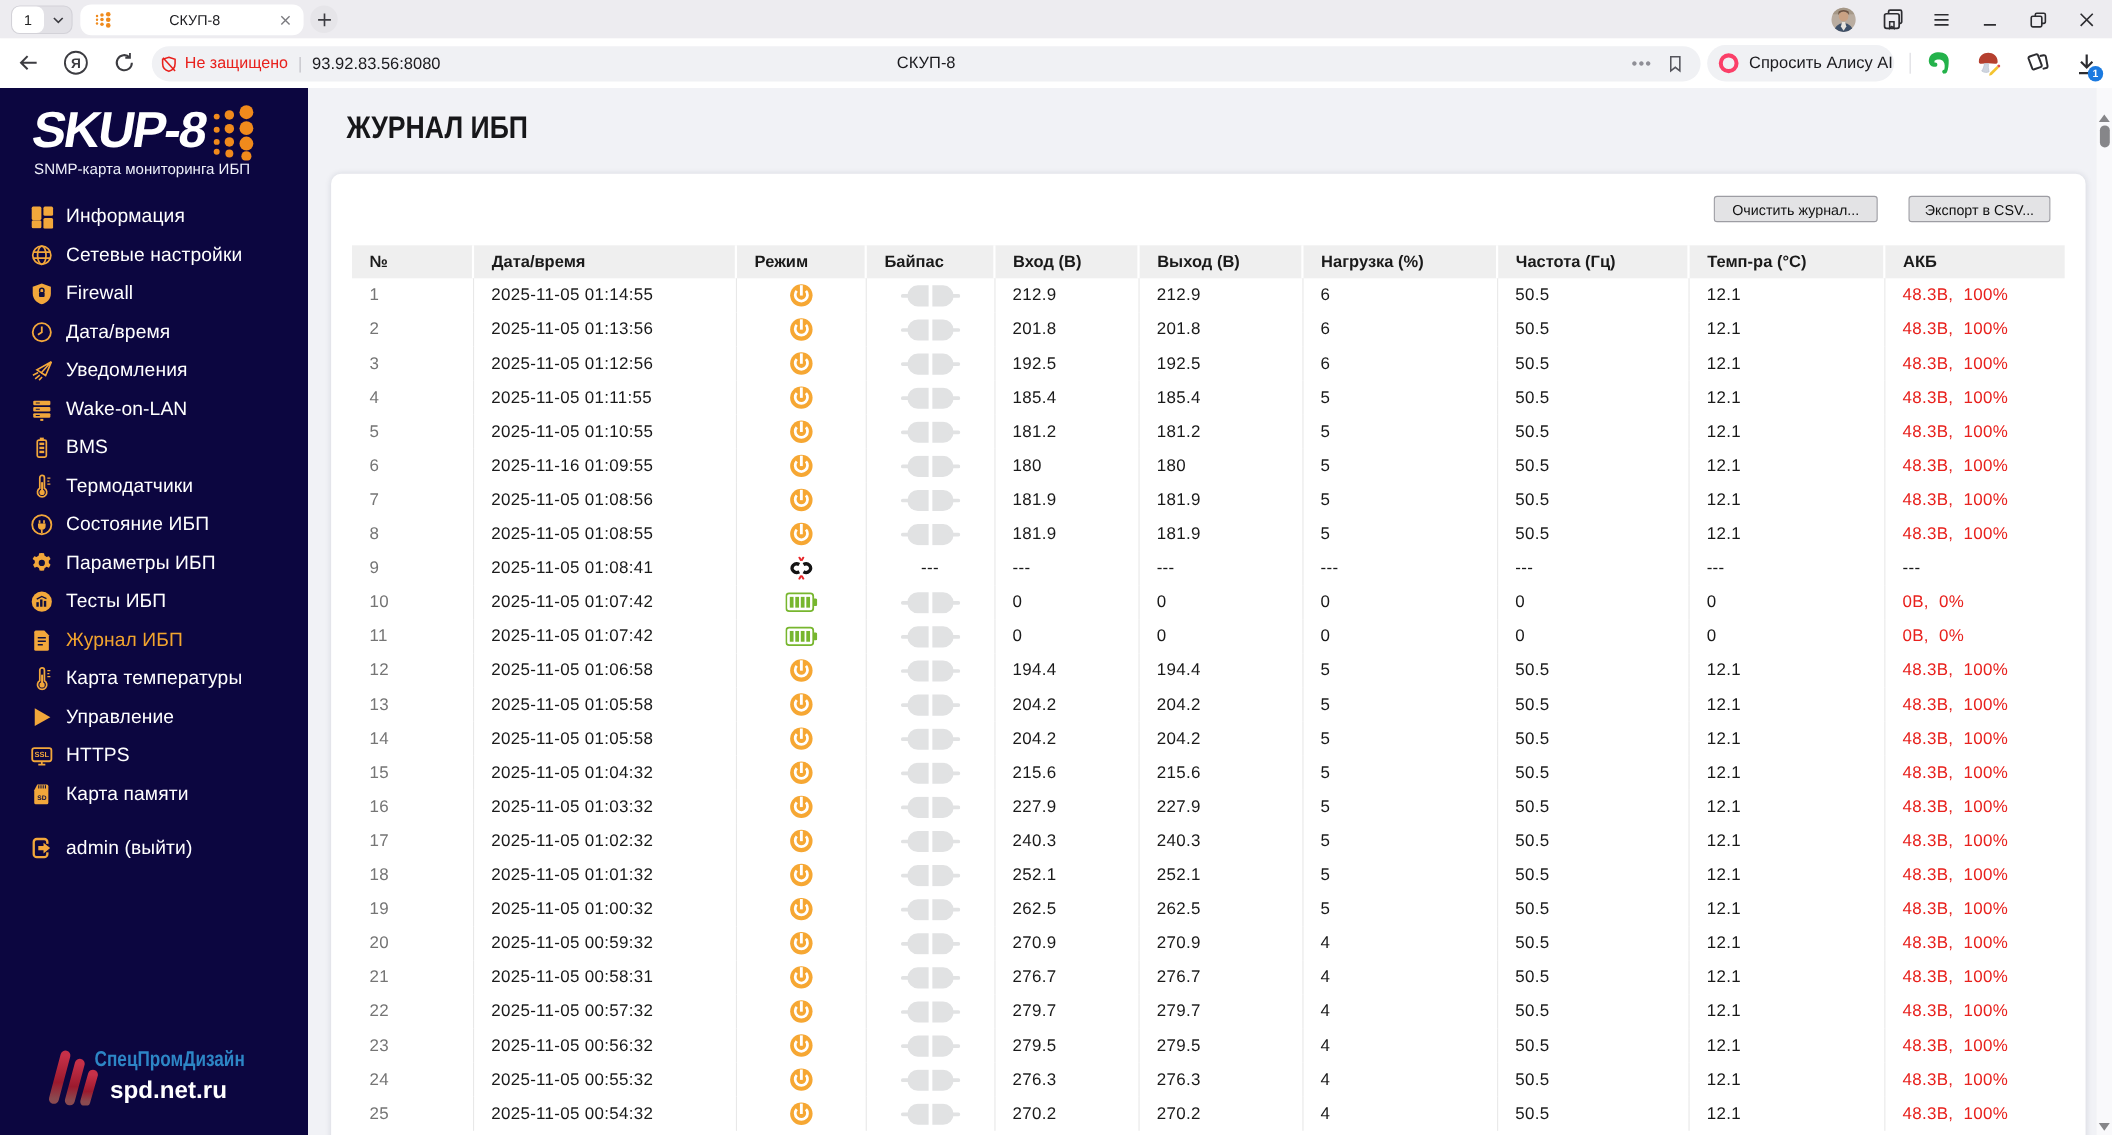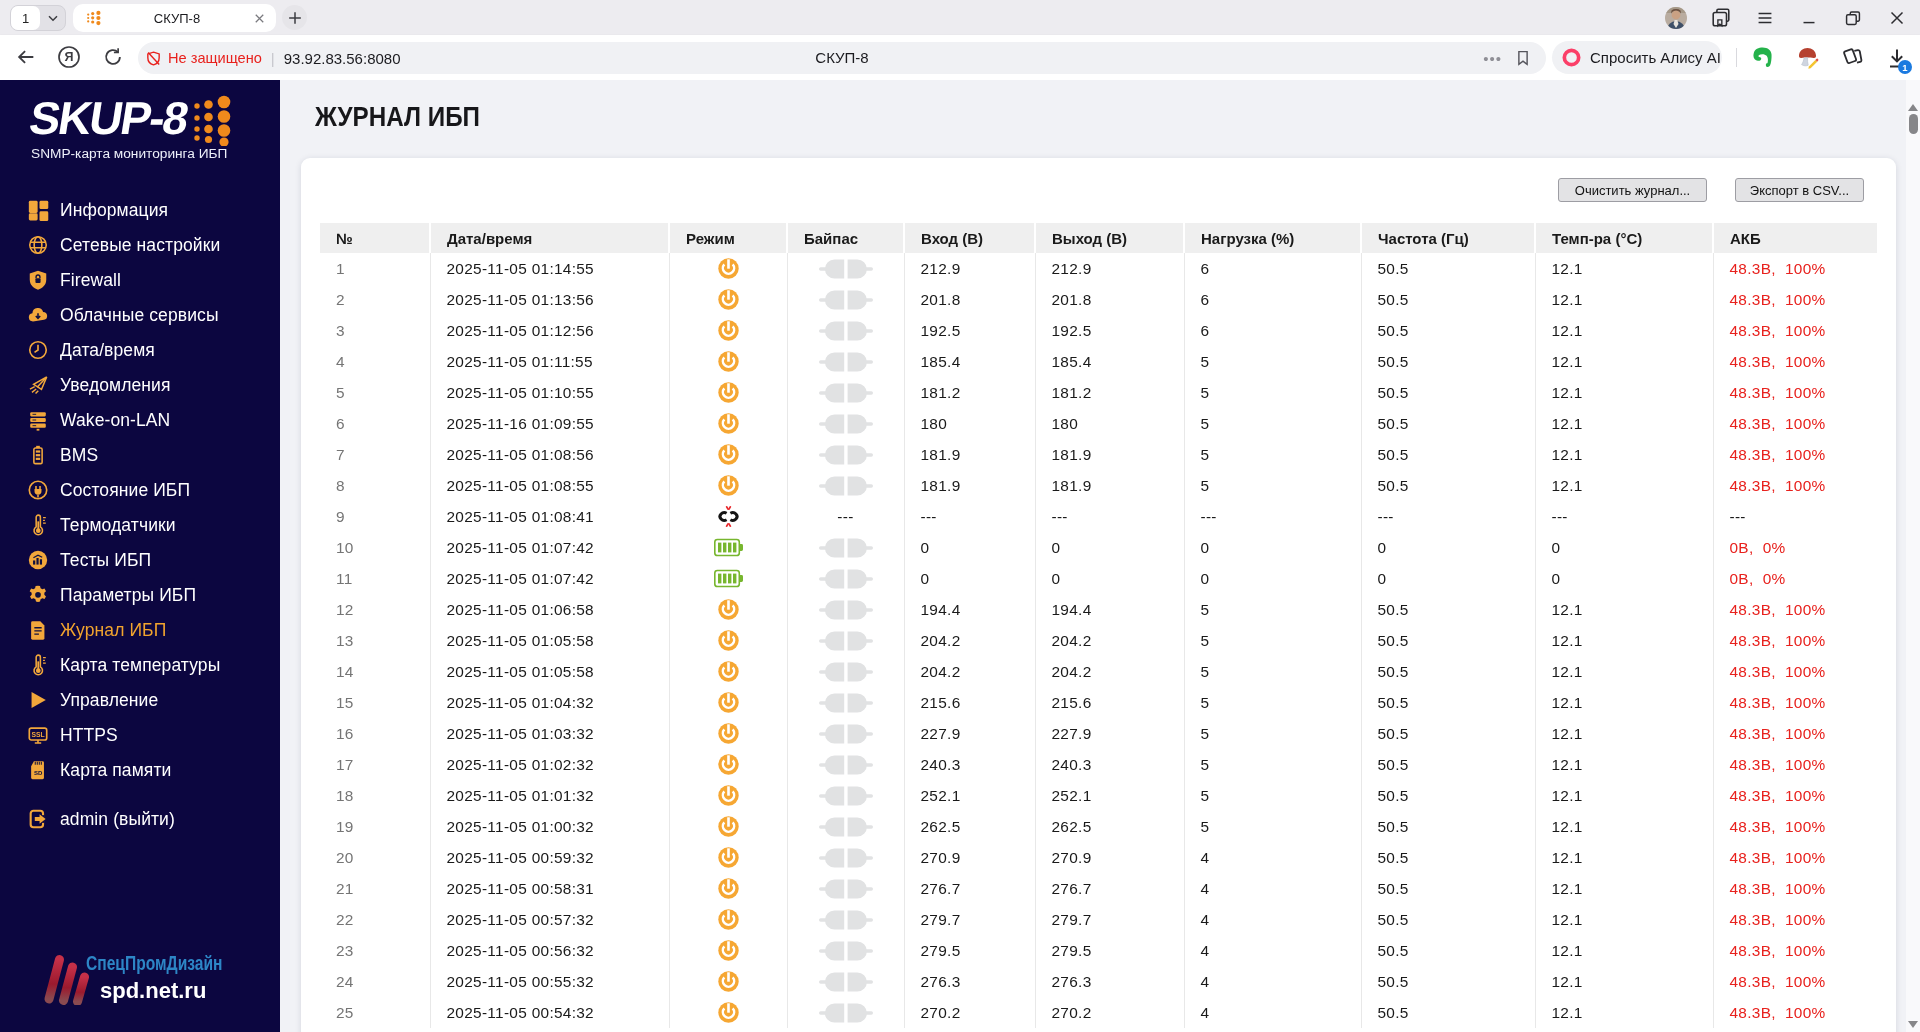--- a/index.html
+++ b/index.html
@@ -30,21 +30,21 @@
 .ext{position:absolute;top:10px;width:25px;height:25px;display:flex;align-items:center;justify-content:center}
 #dlbadge{position:absolute;left:1898px;top:60px;width:14px;height:14px;border-radius:7px;background:#1b7ae0;color:#fff;font-size:9.5px;display:flex;align-items:center;justify-content:center;font-weight:bold}
 
 #page{position:absolute;left:0;top:80px;width:1920px;height:952px;background:#f1f2f6}
 #sidebar{position:absolute;left:0;top:0;width:280px;height:952px;background:#0c0640}
 #logo{position:absolute;left:30px;top:11px;color:#fff}
 #logotxt{display:inline-block;font-size:46px;font-weight:bold;letter-spacing:-2px;transform:skewX(-9deg)}
 #logosub{position:absolute;left:31px;top:66px;font-size:13.7px;color:#eef0fa;white-space:nowrap}
 #dots{position:absolute;left:189px;top:14px}
 #menu{position:absolute;left:0;top:106px;width:280px}
-.mi{height:35px;display:flex;align-items:flex-end}
+.mi{height:35px;display:flex;align-items:flex-start}
 .mic{width:24px;margin-left:26px;display:flex;justify-content:center}
 .ml{margin-left:10px;color:#fff;font-size:17.5px;letter-spacing:.1px}
 .mi.active .ml{color:#f2a42e}
 .admin{margin-top:14px}
 #spd{position:absolute;left:38px;top:873px;width:220px}
 #spdtxt1{position:absolute;left:48px;top:-1px;font-size:19.5px;font-weight:bold;color:#2d86c6;white-space:nowrap;transform:scaleX(.8);transform-origin:left center}
 #spdtxt2{position:absolute;left:62px;top:25px;font-size:22px;font-weight:bold;color:#fff;white-space:nowrap}
 
 #sb{position:absolute;left:1906px;top:0;width:14px;height:952px;background:#f9f9fb}
 #sbthumb{position:absolute;left:2.5px;top:34px;width:9px;height:20px;border-radius:4.5px;background:#868689}
@@ -278,29 +278,20 @@
               <path d="M12 2 L21 5 V11.5 C21 17.5 17 21 12 22.5 C7 21 3 17.5 3 11.5 V5 Z" fill="#f2a73b"></path>
               <rect x="9.2" y="10.2" width="5.6" height="5" rx="1" fill="#10103f"></rect>
               <path d="M9.9 10.2 v-1.6 a2.1 2.1 0 0 1 4.2 0 v1.6" fill="none" stroke="#10103f" stroke-width="1.5"></path>
             </svg>
           </span>
           <span class="ml">Firewall</span>
         </div>
 <div class="mi">
           <span class="mic">
             <svg width="22" height="22" viewBox="0 0 24 24">
-              <path d="M6.5 19 a4.5 4.5 0 0 1 -0.6 -8.96 A6 6 0 0 1 17.6 8.6 a4.4 4.4 0 0 1 0.9 8.7 z" fill="#f2a73b"></path>
-              <path d="M12 10 v5 M9.6 13 l2.4 2.6 2.4-2.6" stroke="#10103f" stroke-width="1.7" fill="none"></path>
-            </svg>
-          </span>
-          <span class="ml">Облачные сервисы</span>
-        </div>
-<div class="mi">
-          <span class="mic">
-            <svg width="22" height="22" viewBox="0 0 24 24">
               <circle cx="12" cy="12" r="9" fill="none" stroke="#f2a73b" stroke-width="1.8"></circle>
               <path d="M12 6.4 V12 L8.2 14.6" fill="none" stroke="#f2a73b" stroke-width="1.8"></path>
             </svg>
           </span>
           <span class="ml">Дата/время</span>
         </div>
 <div class="mi">
           <span class="mic">
             <svg width="22" height="22" viewBox="0 0 24 24">
               <g fill="none" stroke="#f2a73b" stroke-width="1.6">
@@ -338,63 +329,63 @@
                 <rect x="9.6" y="11" width="4.8" height="2.4"></rect>
                 <rect x="9.6" y="15" width="4.8" height="2.4"></rect>
               </g>
             </svg>
           </span>
           <span class="ml">BMS</span>
         </div>
 <div class="mi">
           <span class="mic">
             <svg width="22" height="22" viewBox="0 0 24 24">
-              <circle cx="12" cy="12" r="9.5" fill="none" stroke="#f2a73b" stroke-width="1.8"></circle>
-              <path d="M8.2 13.4 a3.8 3.8 0 0 0 7.6 0 v-2.6 h-7.6 z" fill="#f2a73b"></path>
-              <path d="M9.8 10.8 V7.6 M14.2 10.8 V7.6" stroke="#f2a73b" stroke-width="1.7"></path>
-              <path d="M12 17.2 v3" stroke="#f2a73b" stroke-width="1.7"></path>
-            </svg>
-          </span>
-          <span class="ml">Состояние ИБП</span>
-        </div>
-<div class="mi">
-          <span class="mic">
-            <svg width="22" height="22" viewBox="0 0 24 24">
               <path d="M10 3.5 a2.3 2.3 0 0 1 4.6 0 V14 a4.6 4.6 0 1 1 -4.6 0 Z" fill="none" stroke="#f2a73b" stroke-width="1.7"></path>
               <circle cx="12.3" cy="18.2" r="2.6" fill="#f2a73b"></circle>
               <rect x="11.3" y="8" width="2" height="10" fill="#f2a73b"></rect>
               <g stroke="#f2a73b" stroke-width="1.3">
                 <path d="M17.5 4 h3 M17.5 7 h2 M17.5 10 h3"></path>
               </g>
             </svg>
           </span>
           <span class="ml">Термодатчики</span>
+        </div>
+<div class="mi">
+          <span class="mic">
+            <svg width="22" height="22" viewBox="0 0 24 24">
+              <circle cx="12" cy="12" r="9.5" fill="none" stroke="#f2a73b" stroke-width="1.8"></circle>
+              <path d="M8.2 13.4 a3.8 3.8 0 0 0 7.6 0 v-2.6 h-7.6 z" fill="#f2a73b"></path>
+              <path d="M9.8 10.8 V7.6 M14.2 10.8 V7.6" stroke="#f2a73b" stroke-width="1.7"></path>
+              <path d="M12 17.2 v3" stroke="#f2a73b" stroke-width="1.7"></path>
+            </svg>
+          </span>
+          <span class="ml">Состояние ИБП</span>
+        </div>
+<div class="mi">
+          <span class="mic">
+            <svg width="22" height="22" viewBox="0 0 24 24">
+              <path d="M12 1.8 l2.2 0.4 0.6 2.5 a7.6 7.6 0 0 1 1.9 1.1 l2.4-0.8 1.6 2.8 -1.8 1.8 a7.6 7.6 0 0 1 0 2.2 l1.8 1.8 -1.6 2.8 -2.4 -0.8 a7.6 7.6 0 0 1 -1.9 1.1 l-0.6 2.5 -2.2 0.4 -2.2 -0.4 -0.6 -2.5 a7.6 7.6 0 0 1 -1.9 -1.1 l-2.4 0.8 -1.6 -2.8 1.8 -1.8 a7.6 7.6 0 0 1 0 -2.2 L2.9 7.8 4.5 5 6.9 5.8 a7.6 7.6 0 0 1 1.9 -1.1 l0.6 -2.5 Z" fill="#f2a73b"></path>
+              <circle cx="12" cy="11.8" r="3.1" fill="#10103f"></circle>
+            </svg>
+          </span>
+          <span class="ml">Параметры ИБП</span>
         </div>
 <div class="mi">
           <span class="mic">
             <svg width="22" height="22" viewBox="0 0 24 24">
               <circle cx="12" cy="12" r="10" fill="#f2a73b"></circle>
               <g fill="#10103f">
                 <rect x="6.6" y="12.5" width="2.4" height="4.5"></rect>
                 <rect x="10.3" y="9.8" width="2.4" height="7.2"></rect>
                 <rect x="14" y="11.2" width="2.4" height="5.8"></rect>
               </g>
               <path d="M7 9.5 L12 6.8 L16.6 9" stroke="#10103f" stroke-width="1.4" fill="none"></path>
             </svg>
           </span>
           <span class="ml">Тесты ИБП</span>
-        </div>
-<div class="mi">
-          <span class="mic">
-            <svg width="22" height="22" viewBox="0 0 24 24">
-              <path d="M12 1.8 l2.2 0.4 0.6 2.5 a7.6 7.6 0 0 1 1.9 1.1 l2.4-0.8 1.6 2.8 -1.8 1.8 a7.6 7.6 0 0 1 0 2.2 l1.8 1.8 -1.6 2.8 -2.4 -0.8 a7.6 7.6 0 0 1 -1.9 1.1 l-0.6 2.5 -2.2 0.4 -2.2 -0.4 -0.6 -2.5 a7.6 7.6 0 0 1 -1.9 -1.1 l-2.4 0.8 -1.6 -2.8 1.8 -1.8 a7.6 7.6 0 0 1 0 -2.2 L2.9 7.8 4.5 5 6.9 5.8 a7.6 7.6 0 0 1 1.9 -1.1 l0.6 -2.5 Z" fill="#f2a73b"></path>
-              <circle cx="12" cy="11.8" r="3.1" fill="#10103f"></circle>
-            </svg>
-          </span>
-          <span class="ml">Параметры ИБП</span>
         </div>
 <div class="mi active">
           <span class="mic">
             <svg width="22" height="22" viewBox="0 0 24 24">
               <path d="M6 2.5 h8.5 L19 7 v14 a1.5 1.5 0 0 1 -1.5 1.5 h-11.5 a1.5 1.5 0 0 1 -1.5 -1.5 v-17 A1.5 1.5 0 0 1 6 2.5 Z" fill="#f2a73b"></path>
               <g stroke="#10103f" stroke-width="1.5">
                 <path d="M8 9.5 h8 M8 13 h8 M8 16.5 h5"></path>
               </g>
             </svg>
           </span>

